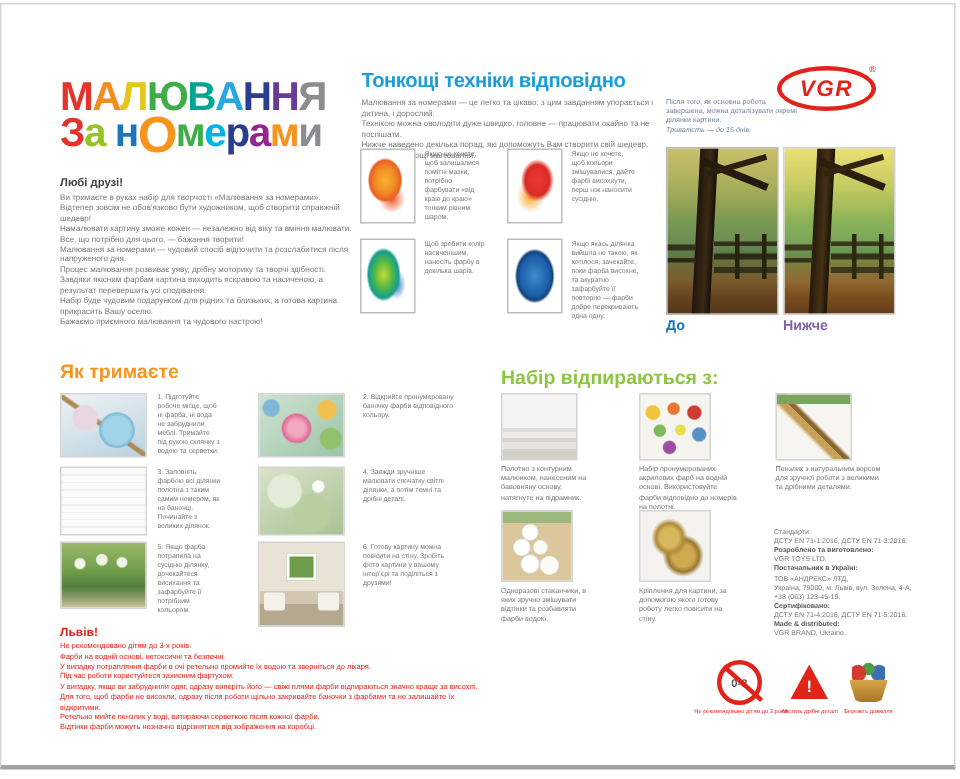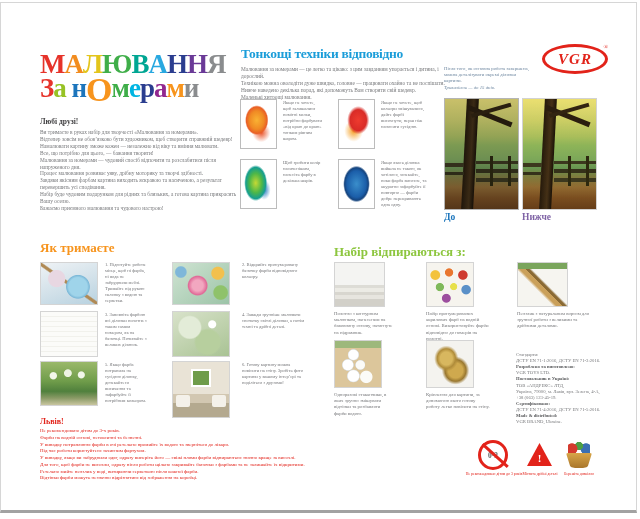--- a/index.html
+++ b/index.html
@@ -1,17 +1,17 @@
 <!DOCTYPE html>
 <html><head>
 <meta charset="utf-8">
 <style>
   html,body{margin:0;padding:0;background:#fff;}
   #canvas{position:relative;width:640px;height:519px;background:#fff;overflow:hidden;
-          font-family:Liberation Serif, serif;color:#77787b;}
+          font-family:Liberation Sans, sans-serif;color:#77787b;}
   .page{position:absolute;left:0;top:2px;width:637px;height:511px;box-sizing:border-box;
         border:1px solid #d6d6d6;border-bottom:3px solid #a2a2a2;}
   .abs{position:absolute;}
   
   .title{left:40px;top:51px;font-weight:bold;line-height:1;}
   .title .ln{display:block;white-space:nowrap;font-size:27px;letter-spacing:-1px;}
   .title .ln2{margin-top:-3px;}
   .title span{display:inline-block;}
   .title .big{font-size:34px;line-height:.75;vertical-align:-4px;}
   .h-blue{color:#1b9dd9;font-weight:bold;font-size:13.5px;letter-spacing:-.3px;white-space:nowrap;}
@@ -22,21 +22,21 @@
   
   .t54{font-size:5.4px;line-height:1.28;white-space:pre-line;color:#77787b;}
   .t46{font-size:4.6px;line-height:1.3;color:#77787b;}
   .t48{font-size:4.8px;line-height:1.3;color:#77787b;}
   .tred{font-size:5px;line-height:1.35;color:#e2231a;white-space:pre-line;}
   .tnote{font-size:4.8px;line-height:1.3;color:#6e87a0;}
   .tnote .it{font-style:italic;display:block;}
   .contact div{font-size:4.7px;line-height:1.3;color:#77787b;}
   .contact .b{font-weight:bold;color:#58595b;}
   
-  .vgr{left:542px;top:44px;width:66px;height:30px;border:3px solid #e2231a;border-radius:50%;
+  .vgr{left:518px;top:44px;width:66px;height:30px;border:3px solid #e2231a;border-radius:50%;
        box-sizing:border-box;display:flex;align-items:center;justify-content:center;}
   .vgr b{color:#e2231a;font-size:15px;letter-spacing:1px;font-style:italic;}
   .vgr .reg{position:absolute;right:-3px;top:-3px;color:#e2231a;font-size:6px;font-style:normal;}
   
   .daub{width:37px;height:50px;border:1px solid #bcbcbc;box-sizing:border-box;background:#fff;}
   .daub i{display:block;width:100%;height:100%;}
   .d-orange i{background:radial-gradient(closest-side at 45% 42%,#f9b233 0%,#f08a24 45%,#e95f26 66%,transparent 74%),
               radial-gradient(closest-side at 58% 68%,#e9542a 0%,transparent 62%);}
   .d-red i{background:radial-gradient(closest-side at 55% 42%,#ee3b2f 0%,#d92b27 52%,transparent 70%),
            radial-gradient(closest-side at 42% 64%,#f59f22 0%,transparent 64%);}

